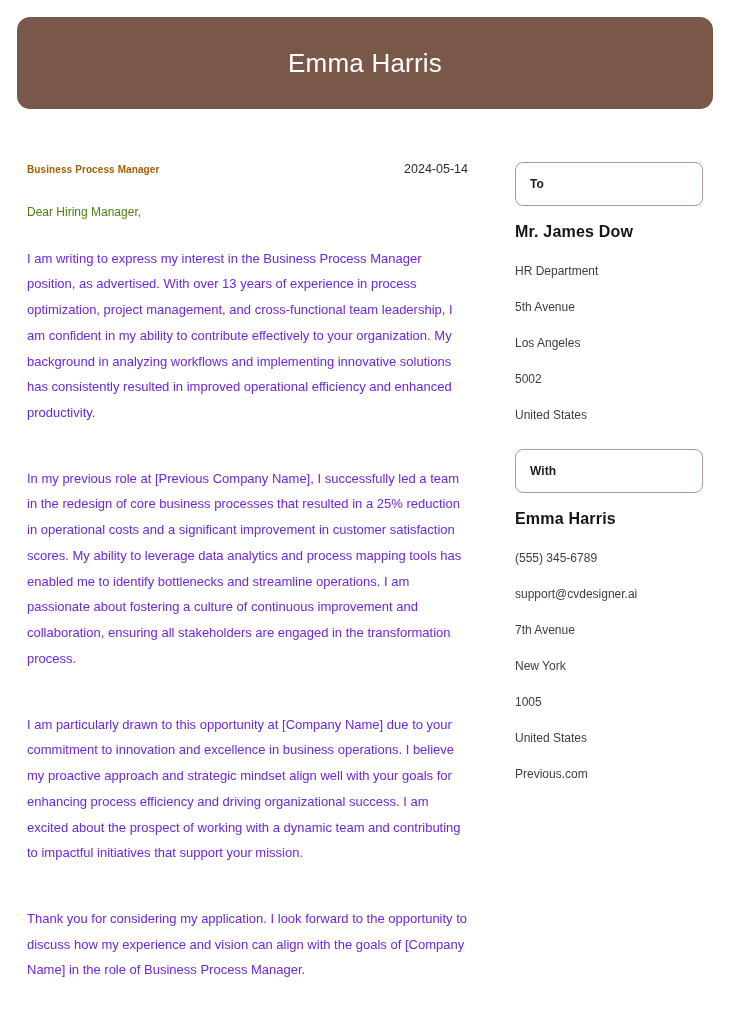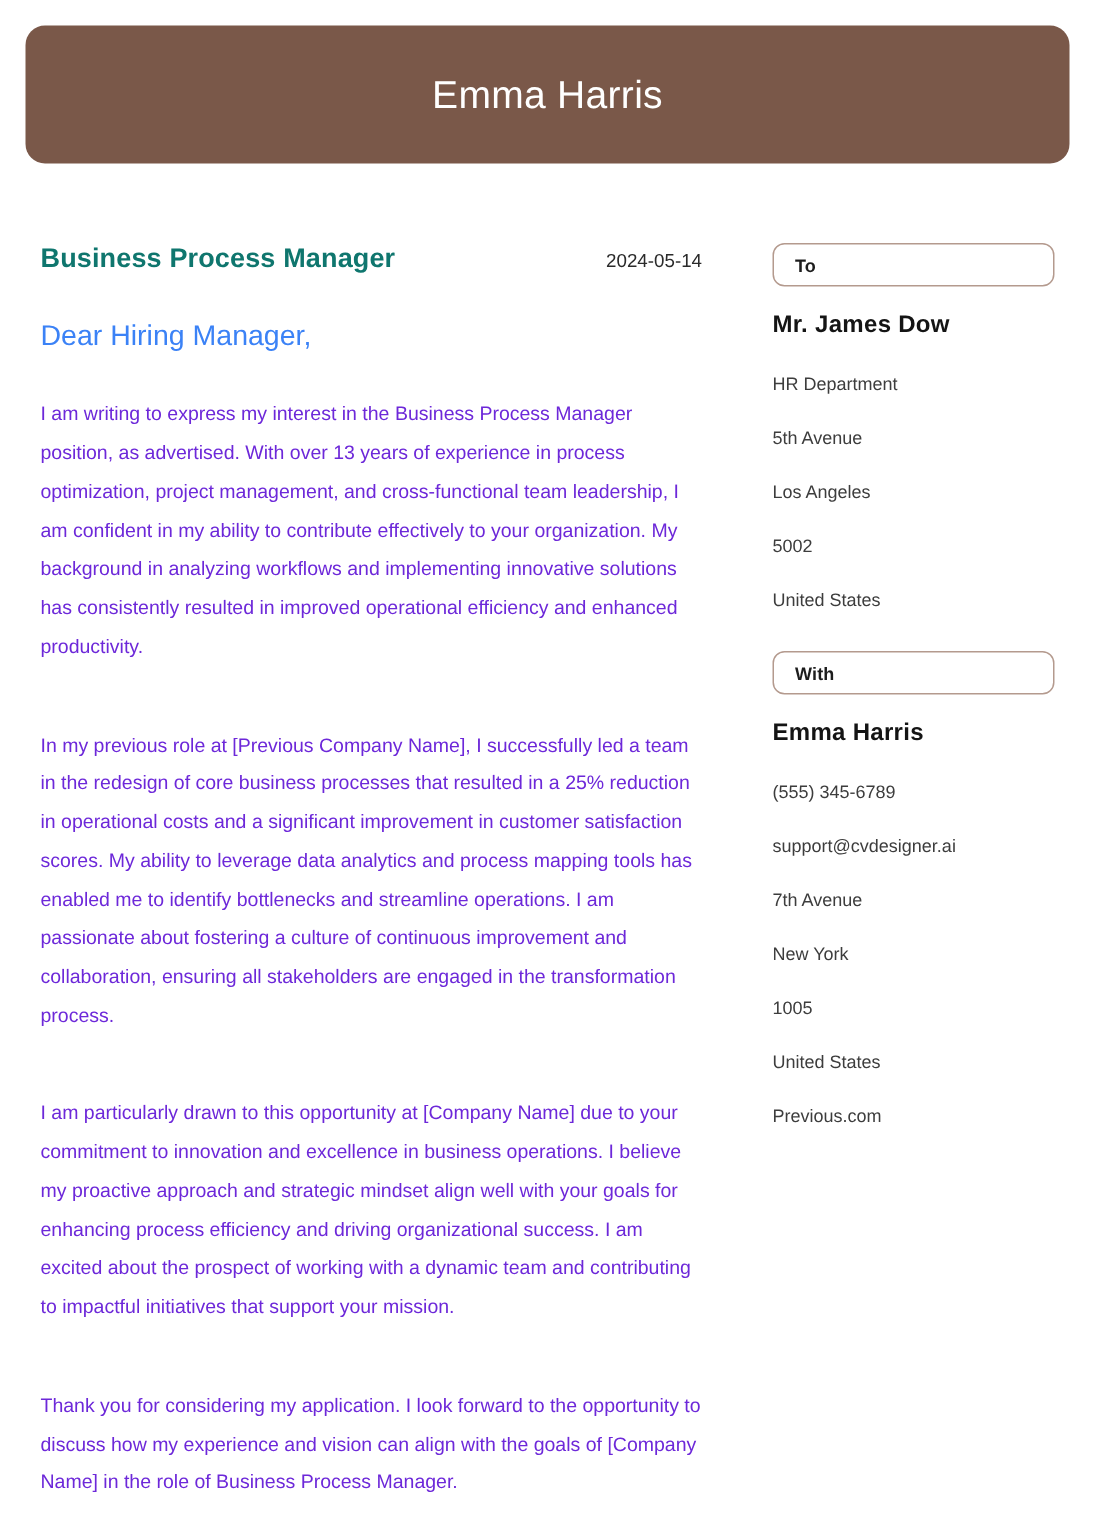--- a/index.html
+++ b/index.html
@@ -59,34 +59,34 @@
     width: 441px;
   }
 
   .meta-row {
     display: flex;
     justify-content: space-between;
     align-items: baseline;
     margin-bottom: 27px;
   }
   .job-title {
-    font-size: 18px;
+    font-size: 10px;
     font-weight: bold;
-    color: #0f766e;
+    color: #a16207;
     letter-spacing: 0.1px;
   }
   .letter-date {
     font-size: 12.5px;
     font-weight: 400;
     color: #2b2b2b;
   }
 
   .salutation {
-    font-size: 19px;
-    color: #3b82f6;
+    font-size: 12px;
+    color: #4d7c0f;
     line-height: 1.55;
     margin: 0 0 24px 0;
   }
 
   .body-par {
     font-size: 13px;
     color: #6d28d9;
     line-height: 1.98;
     margin: 0 0 40px 0;
     text-align: left;
@@ -105,21 +105,21 @@
     position: absolute;
     left: 515px;
     top: 53px;
     width: 188px;
   }
   .addr-block { margin-bottom: 24px; }
 
   .addr-chip {
     border: 1px solid #b49a8e;
     border-radius: 8px;
-    height: 29px;
+    height: 44px;
     display: flex;
     align-items: center;
     padding: 0 14px;
     box-sizing: border-box;
     background: #ffffff;
     margin-bottom: 13px;
   }
   .addr-chip-label {
     font-size: 12px;
     font-weight: bold;

